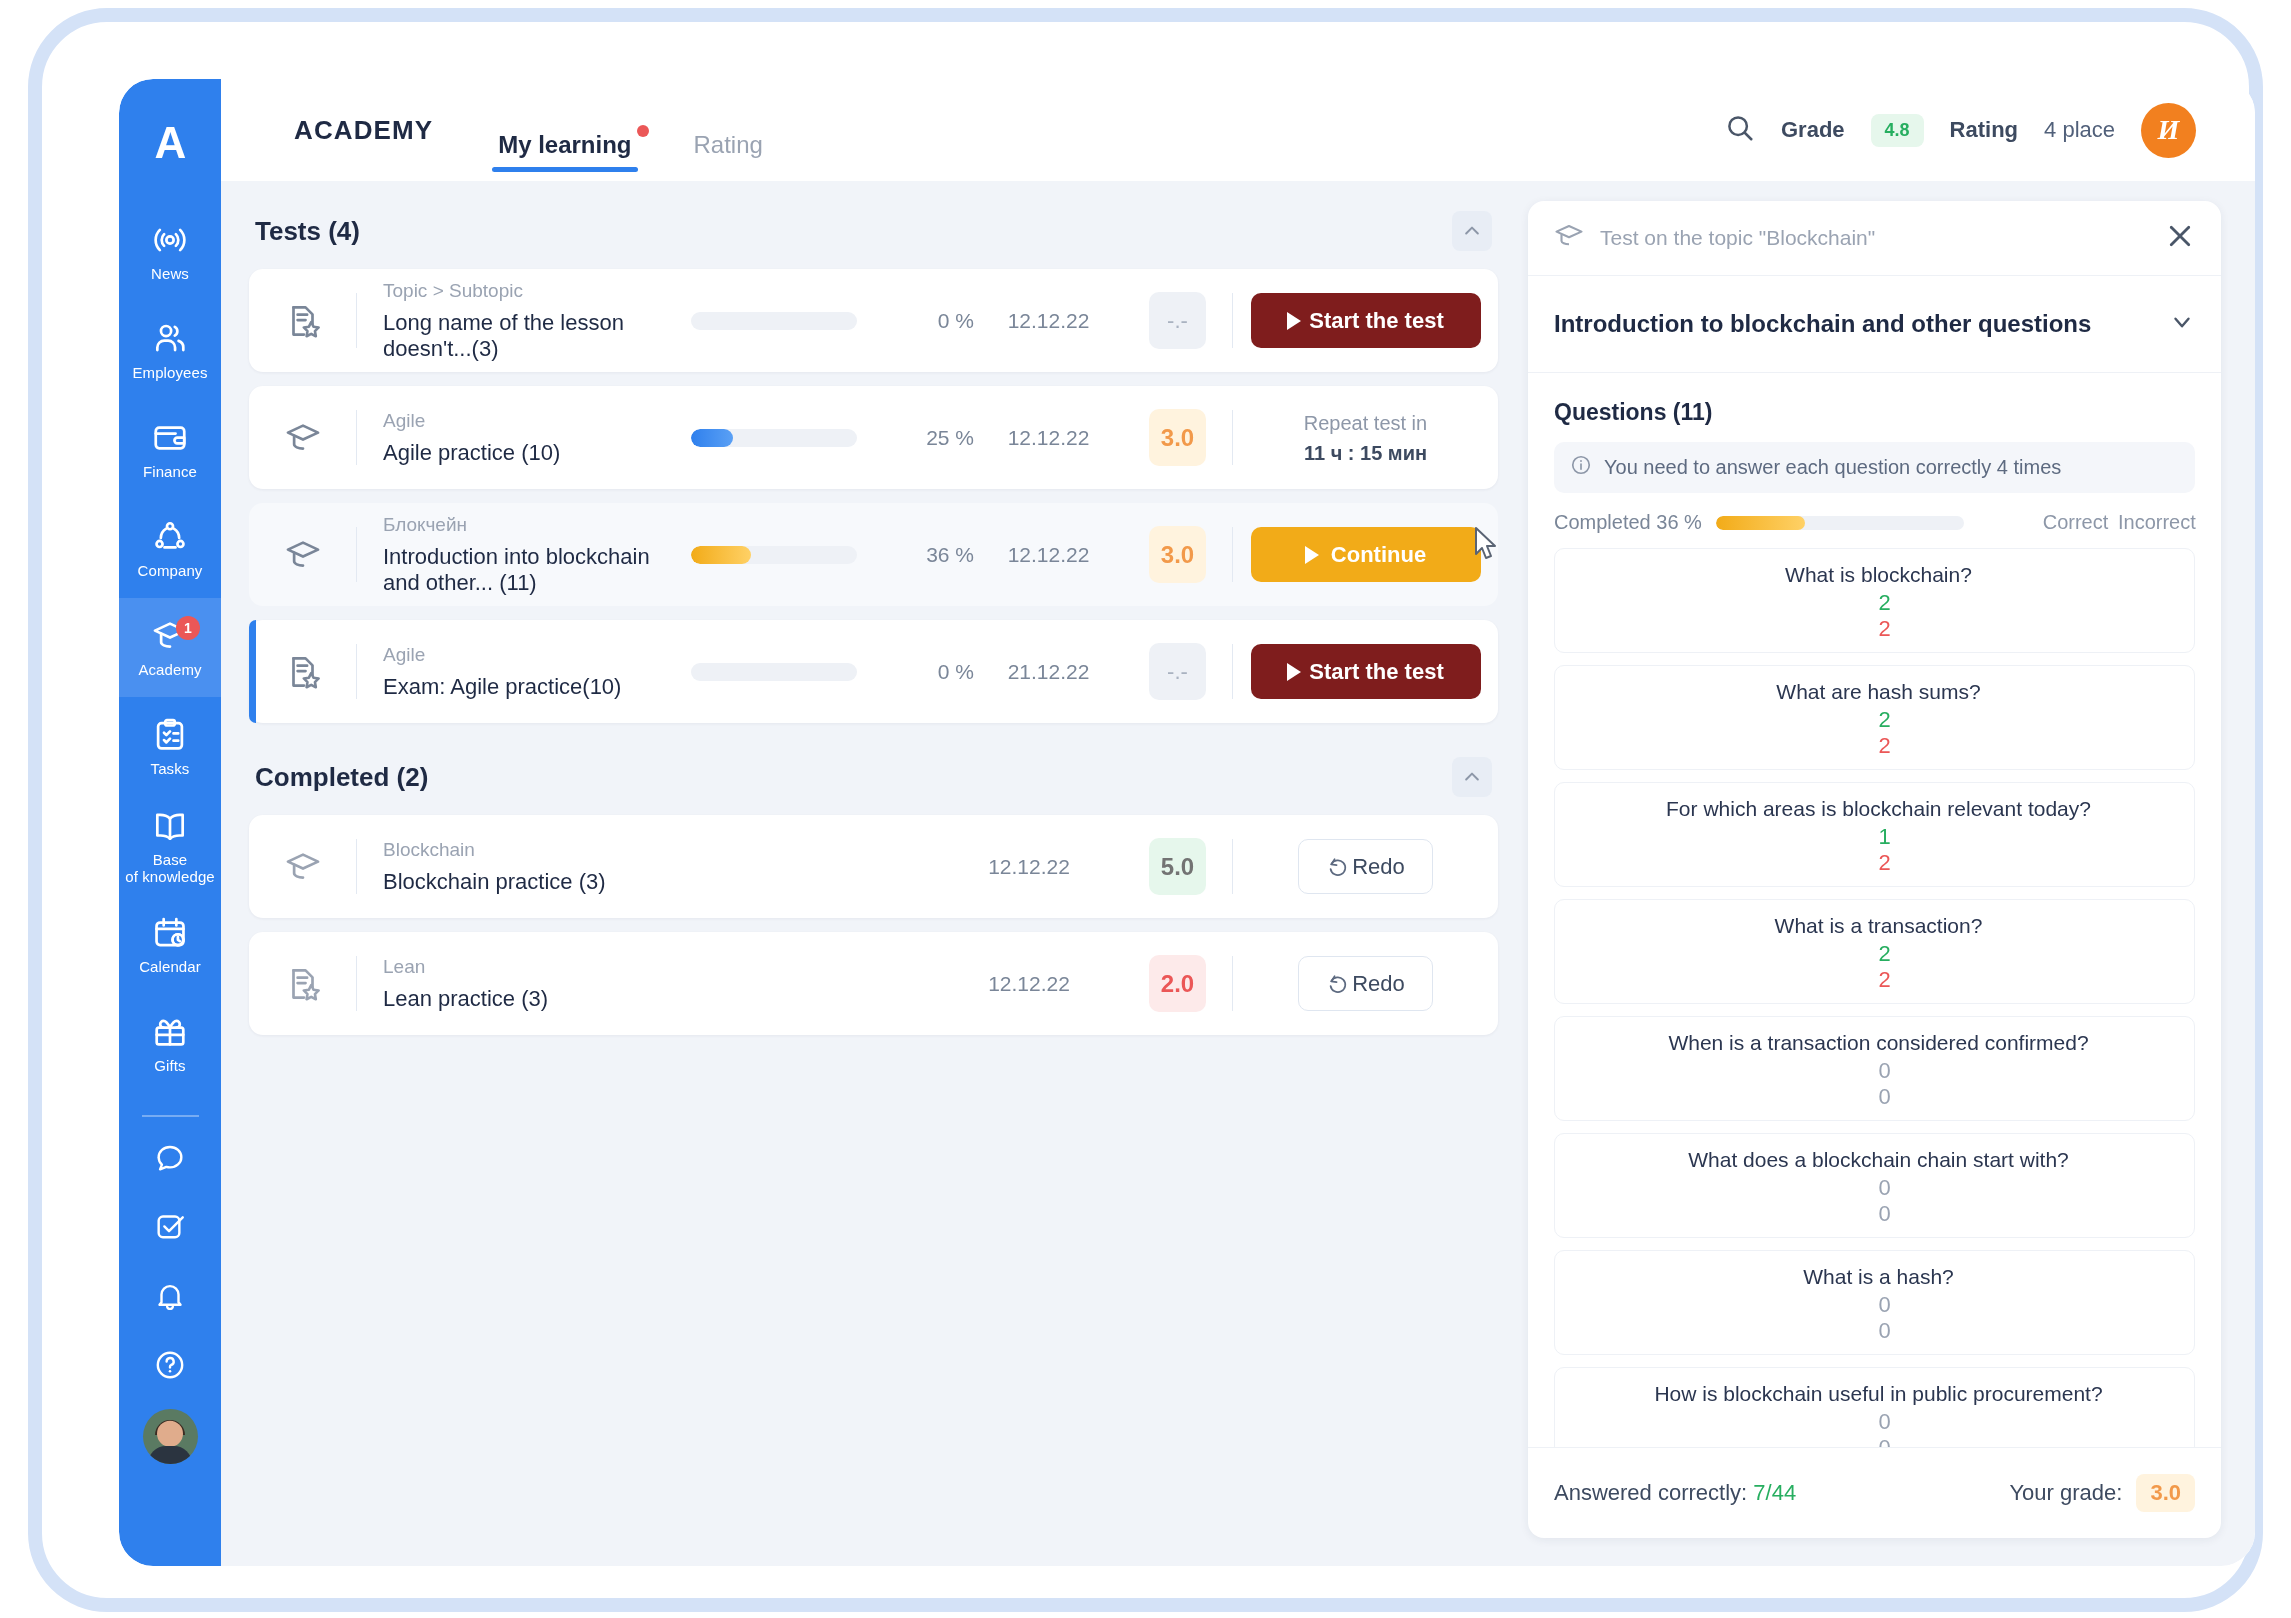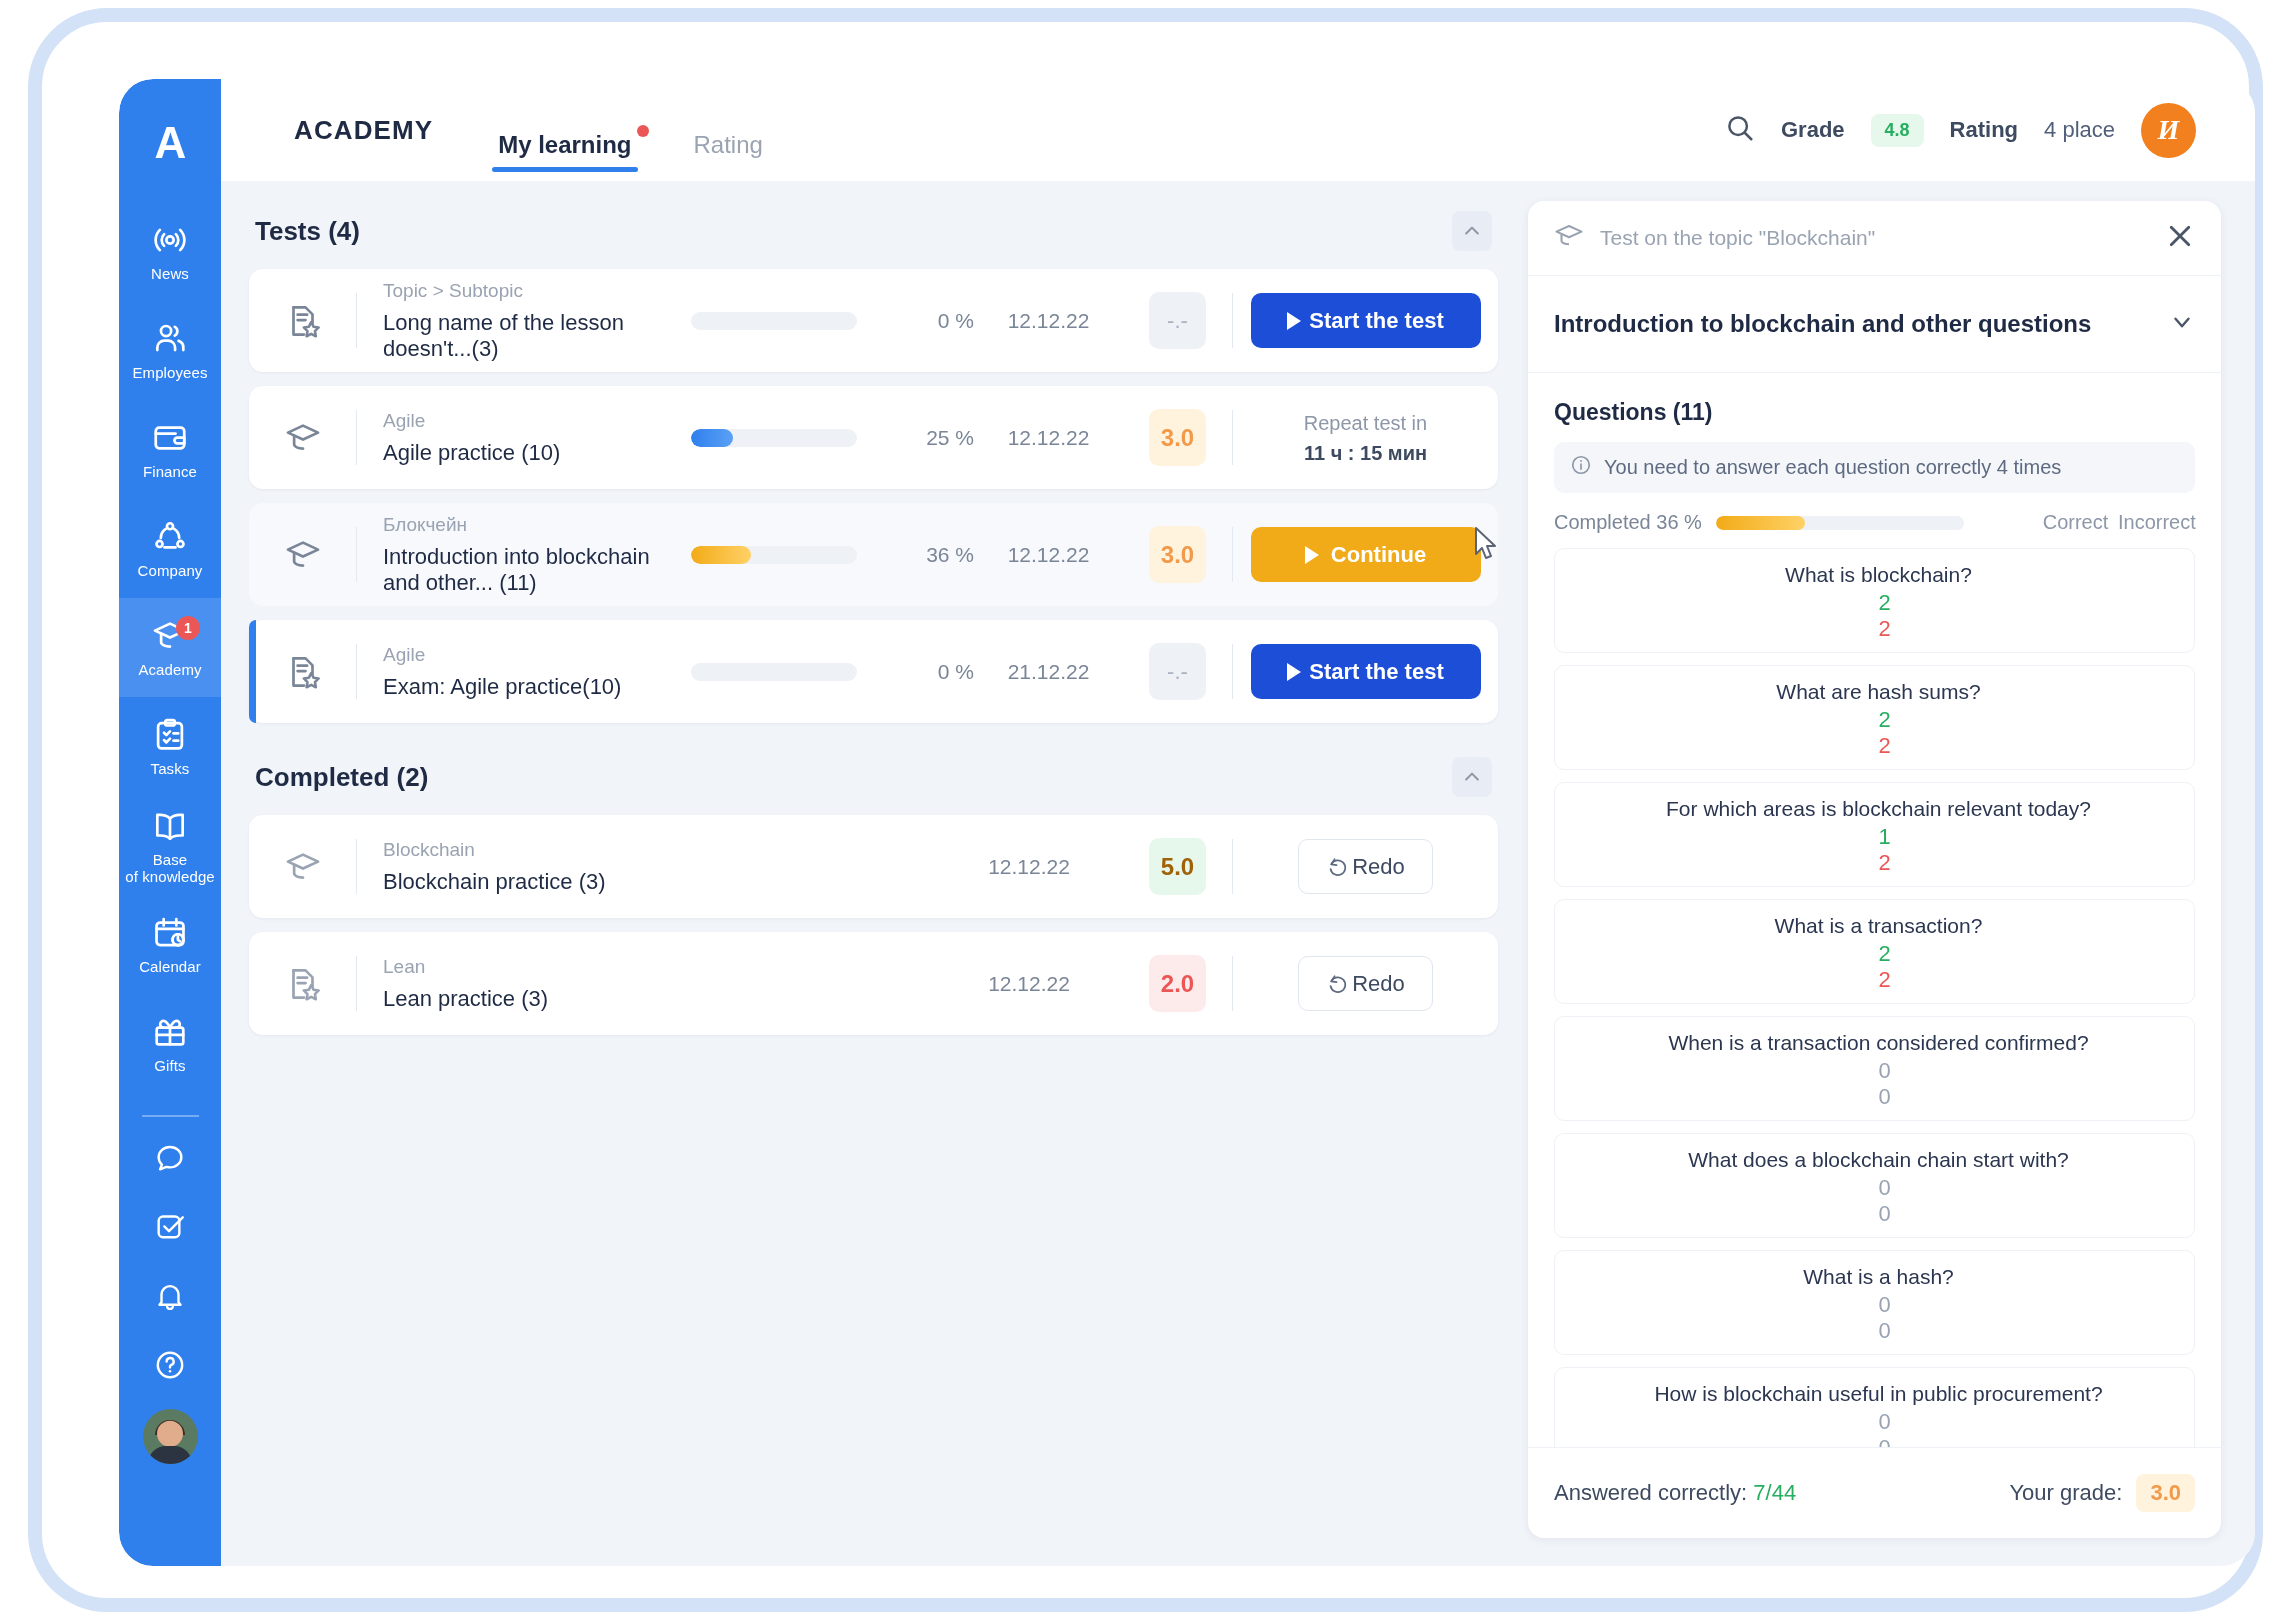--- a/index.html
+++ b/index.html
@@ -209,34 +209,34 @@
   .progress-fill { height: 100%; border-radius: 10px; }
   .pct { width: 85px; text-align:right; font-size: 21px; color:#7a8698; }
   .date { width: 149px; text-align:center; font-size: 21px; color:#7a8698; }
   .score-pill {
     width: 57px; height: 57px; border-radius: 10px;
     display:flex; align-items:center; justify-content:center;
     font-size: 24px; font-weight: 700; margin: 0 26px;
   }
   .score-pill.empty  { background:#eef1f6; color:#a9b2c0; font-weight:400; font-size: 22px;}
   .score-pill.amber  { background:#fff3de; color:#f2994a; }
-  .score-pill.green  { background:#e6f7ec; color:#a16207; }
+  .score-pill.green  { background:#e6f7ec; color:#737373; }
   .score-pill.red    { background:#fdeaea; color:#eb5757; }
 
   .action-cell {
     width: 265px; display:flex; align-items:center; justify-content:center;
   }
   .btn {
     border:none; border-radius: 10px;
     font-size: 22px; font-weight: 600; color:#fff;
     height: 55px; padding: 0 26px;
     display:flex; align-items:center; justify-content:center; gap: 12px;
     cursor:pointer; font-family:"Liberation Sans", sans-serif;
   }
-  .btn.green { background:#1d4ed8; width: 230px; gap: 8px; }
+  .btn.green { background:#7f1d1d; width: 230px; gap: 8px; }
   .btn.amber { background:#f2ab18; width: 230px; }
   .btn .play {
     width:0;height:0;border-left:14px solid #fff;
     border-top:9px solid transparent;border-bottom:9px solid transparent;
   }
   .repeat-cell {
     width: 265px; text-align:center; font-size: 20px;
     color:#8d97a8; line-height: 30px;
   }
   .repeat-cell b { color:#3d4a60; font-weight: 600; }

